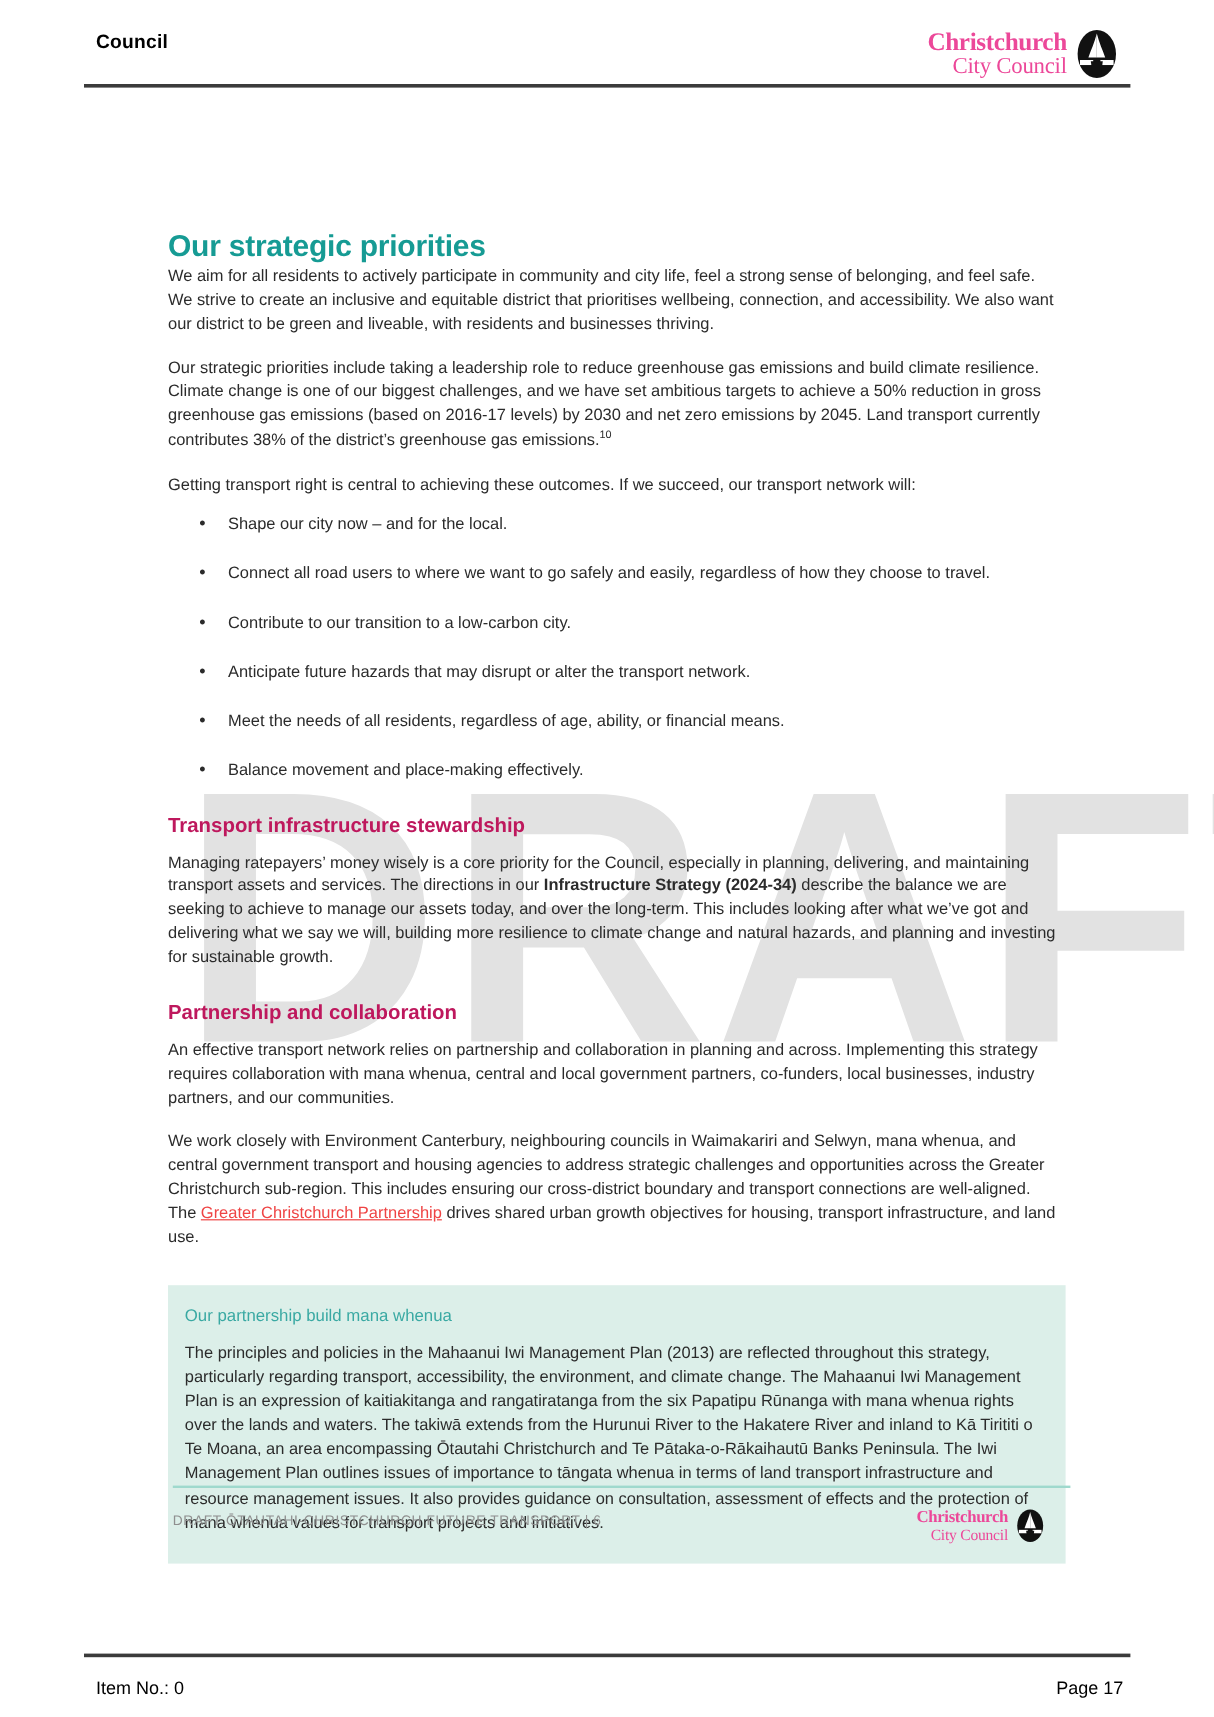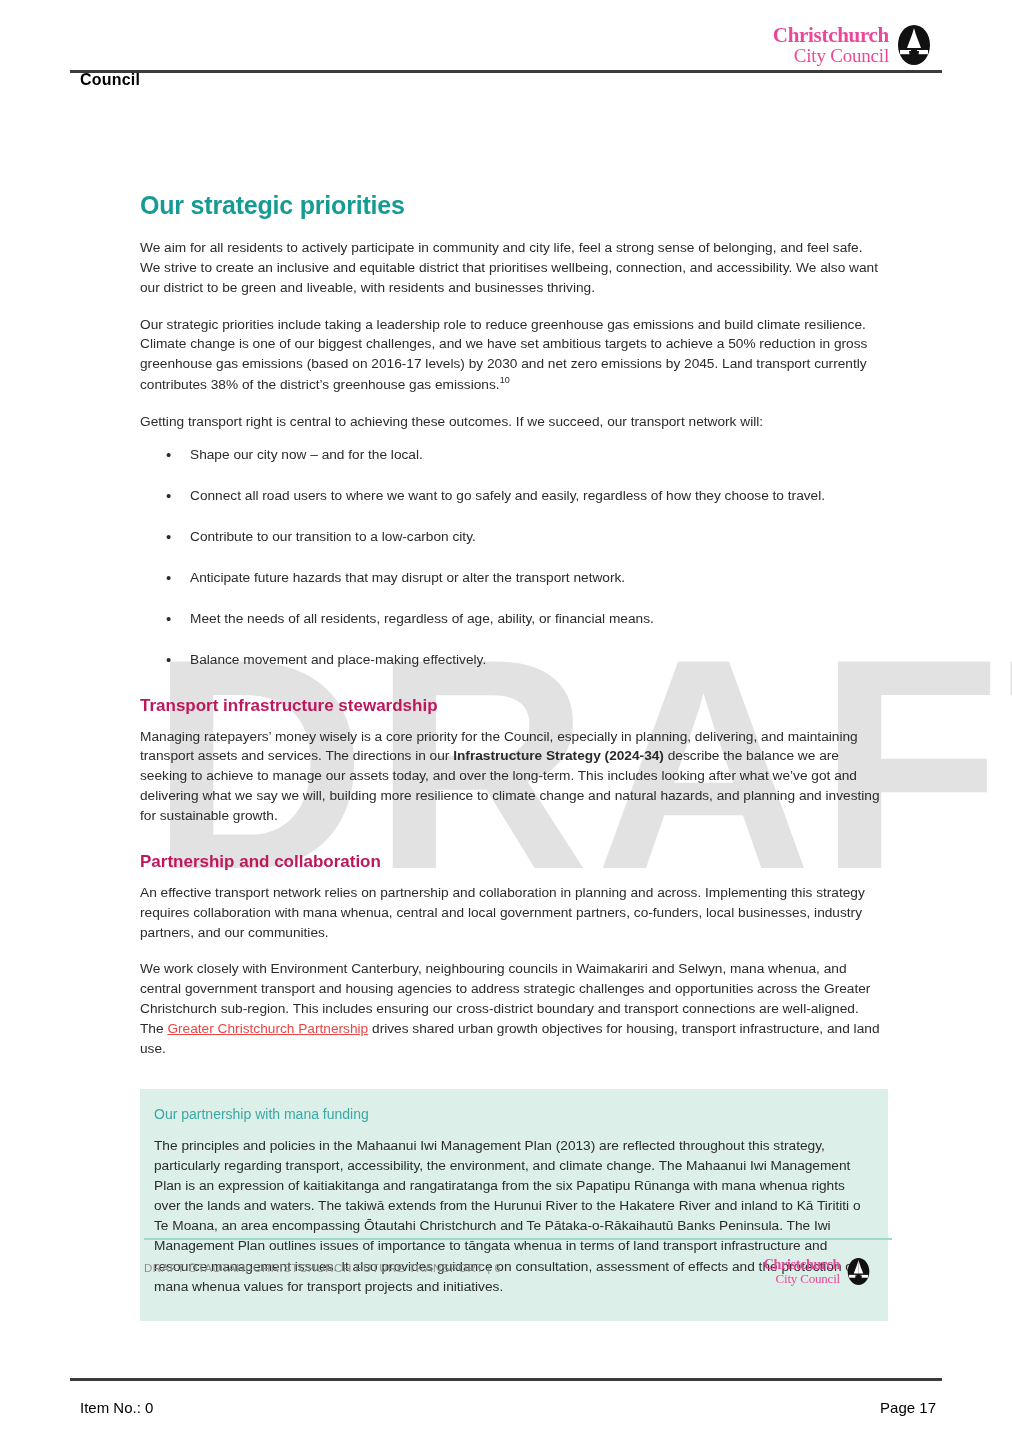--- a/index.html
+++ b/index.html
@@ -28,21 +28,20 @@
     height: 52px;
   }
   .doc-header-title {
     position: absolute;
     left: 10px;
     top: 5px;
     font-size: 16px;
     font-weight: bold;
     color: #000000;
     letter-spacing: 0.2px;
-    margin-top: 44px;
   }
   .doc-header-rule {
     position: absolute;
     left: 0;
     top: 48px;
     width: 872px;
     height: 3px;
     background: #3b3b3b;
   }
 
@@ -105,21 +104,21 @@
 
   .report-body {
     position: absolute;
     left: 140px;
     top: 0;
     width: 745px;
     z-index: 2;
   }
 
   h1.section-title {
-    margin: 105px 0 18px 0;
+    margin: 105px 0 0 0;
     font-size: 25px;
     font-weight: bold;
     color: #169b94;
     letter-spacing: -0.2px;
   }
 
   h2.sub-title {
     margin: 26px 0 11px 0;
     font-size: 17px;
     font-weight: bold;
@@ -307,21 +306,21 @@
       </ul>
 
       <h2 class="sub-title">Transport infrastructure stewardship</h2>
       <p class="body-text"><span>Managing ratepayers’ money wisely is a core priority for the Council, especially in planning, delivering, and maintaining transport assets and services. The directions in our </span><span class="inline-strong">Infrastructure Strategy (2024-34)</span><span> describe the balance we are seeking to achieve to manage our assets today, and over the long-term. This includes looking after what we’ve got and delivering what we say we will, building more resilience to climate change and natural hazards, and planning and investing for sustainable growth.</span></p>
 
       <h2 class="sub-title">Partnership and collaboration</h2>
       <p class="body-text">An effective transport network relies on partnership and collaboration in planning and across. Implementing this strategy requires collaboration with mana whenua, central and local government partners, co-funders, local businesses, industry partners, and our communities.</p>
       <p class="body-text"><span>We work closely with Environment Canterbury, neighbouring councils in Waimakariri and Selwyn, mana whenua, and central government transport and housing agencies to address strategic challenges and opportunities across the Greater Christchurch sub-region. This includes ensuring our cross-district boundary and transport connections are well-aligned. The </span><a class="inline-link" href="#">Greater Christchurch Partnership</a><span> drives shared urban growth objectives for housing, transport infrastructure, and land use.</span></p>
 
       <div class="callout">
-        <h3 class="callout-title">Our partnership with mana funding</h3>
+        <h3 class="callout-title">Our partnership build mana whenua</h3>
         <p class="callout-text">The principles and policies  in the Mahaanui Iwi Management Plan (2013) are reflected throughout this strategy, particularly regarding transport, accessibility, the environment, and climate change. The Mahaanui Iwi Management Plan is an expression of kaitiakitanga and rangatiratanga from the six Papatipu Rūnanga with mana whenua rights over the lands and waters. The takiwā extends from the Hurunui River to the Hakatere River and inland to Kā Tirititi o Te Moana, an area encompassing Ōtautahi Christchurch and Te Pātaka-o-Rākaihautū Banks Peninsula. The Iwi Management Plan outlines issues of importance to tāngata whenua in terms of land transport infrastructure and resource management issues. It also provides guidance on consultation, assessment of effects and the protection of mana whenua values for transport projects and initiatives.</p>
       </div>
 
     </div>
 
     <div class="report-footer">
       <div class="footer-rule"></div>
       <div class="footer-row">
         <div class="footer-label">DRAFT  ŌTAUTAHI-CHRISTCHURCH FUTURE TRANSPORT | 6</div>
         <div class="logo-footer">

